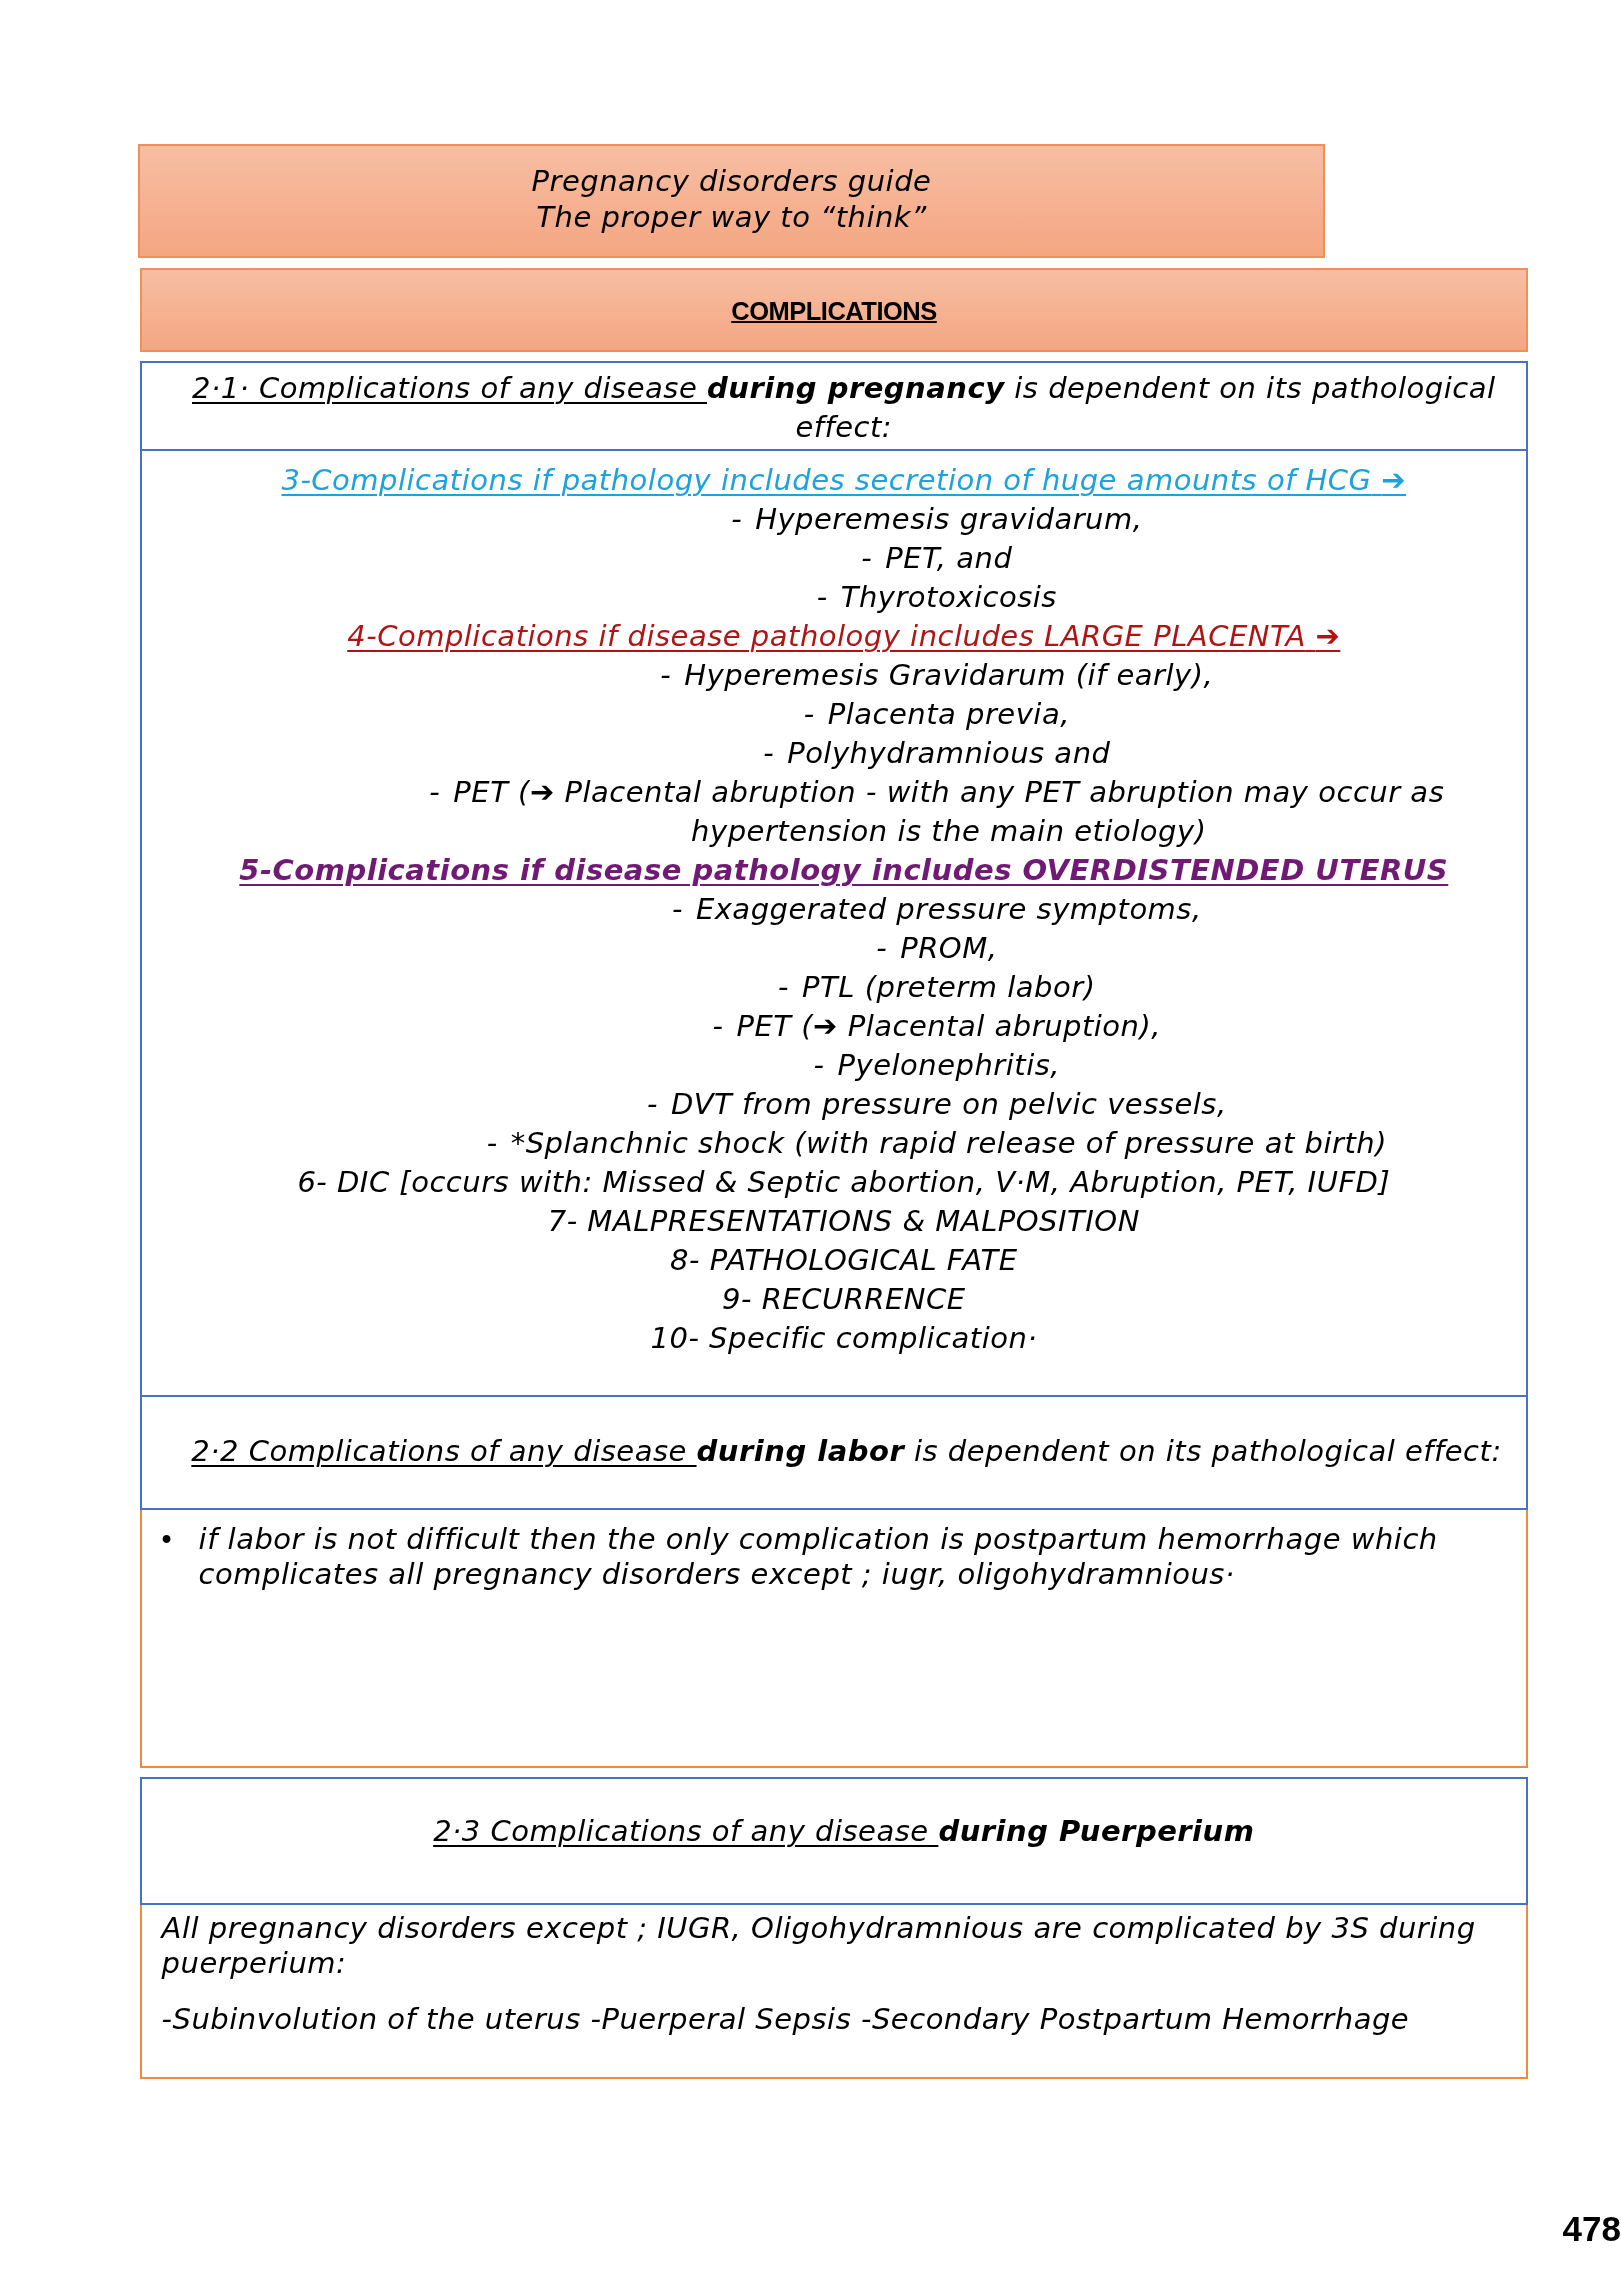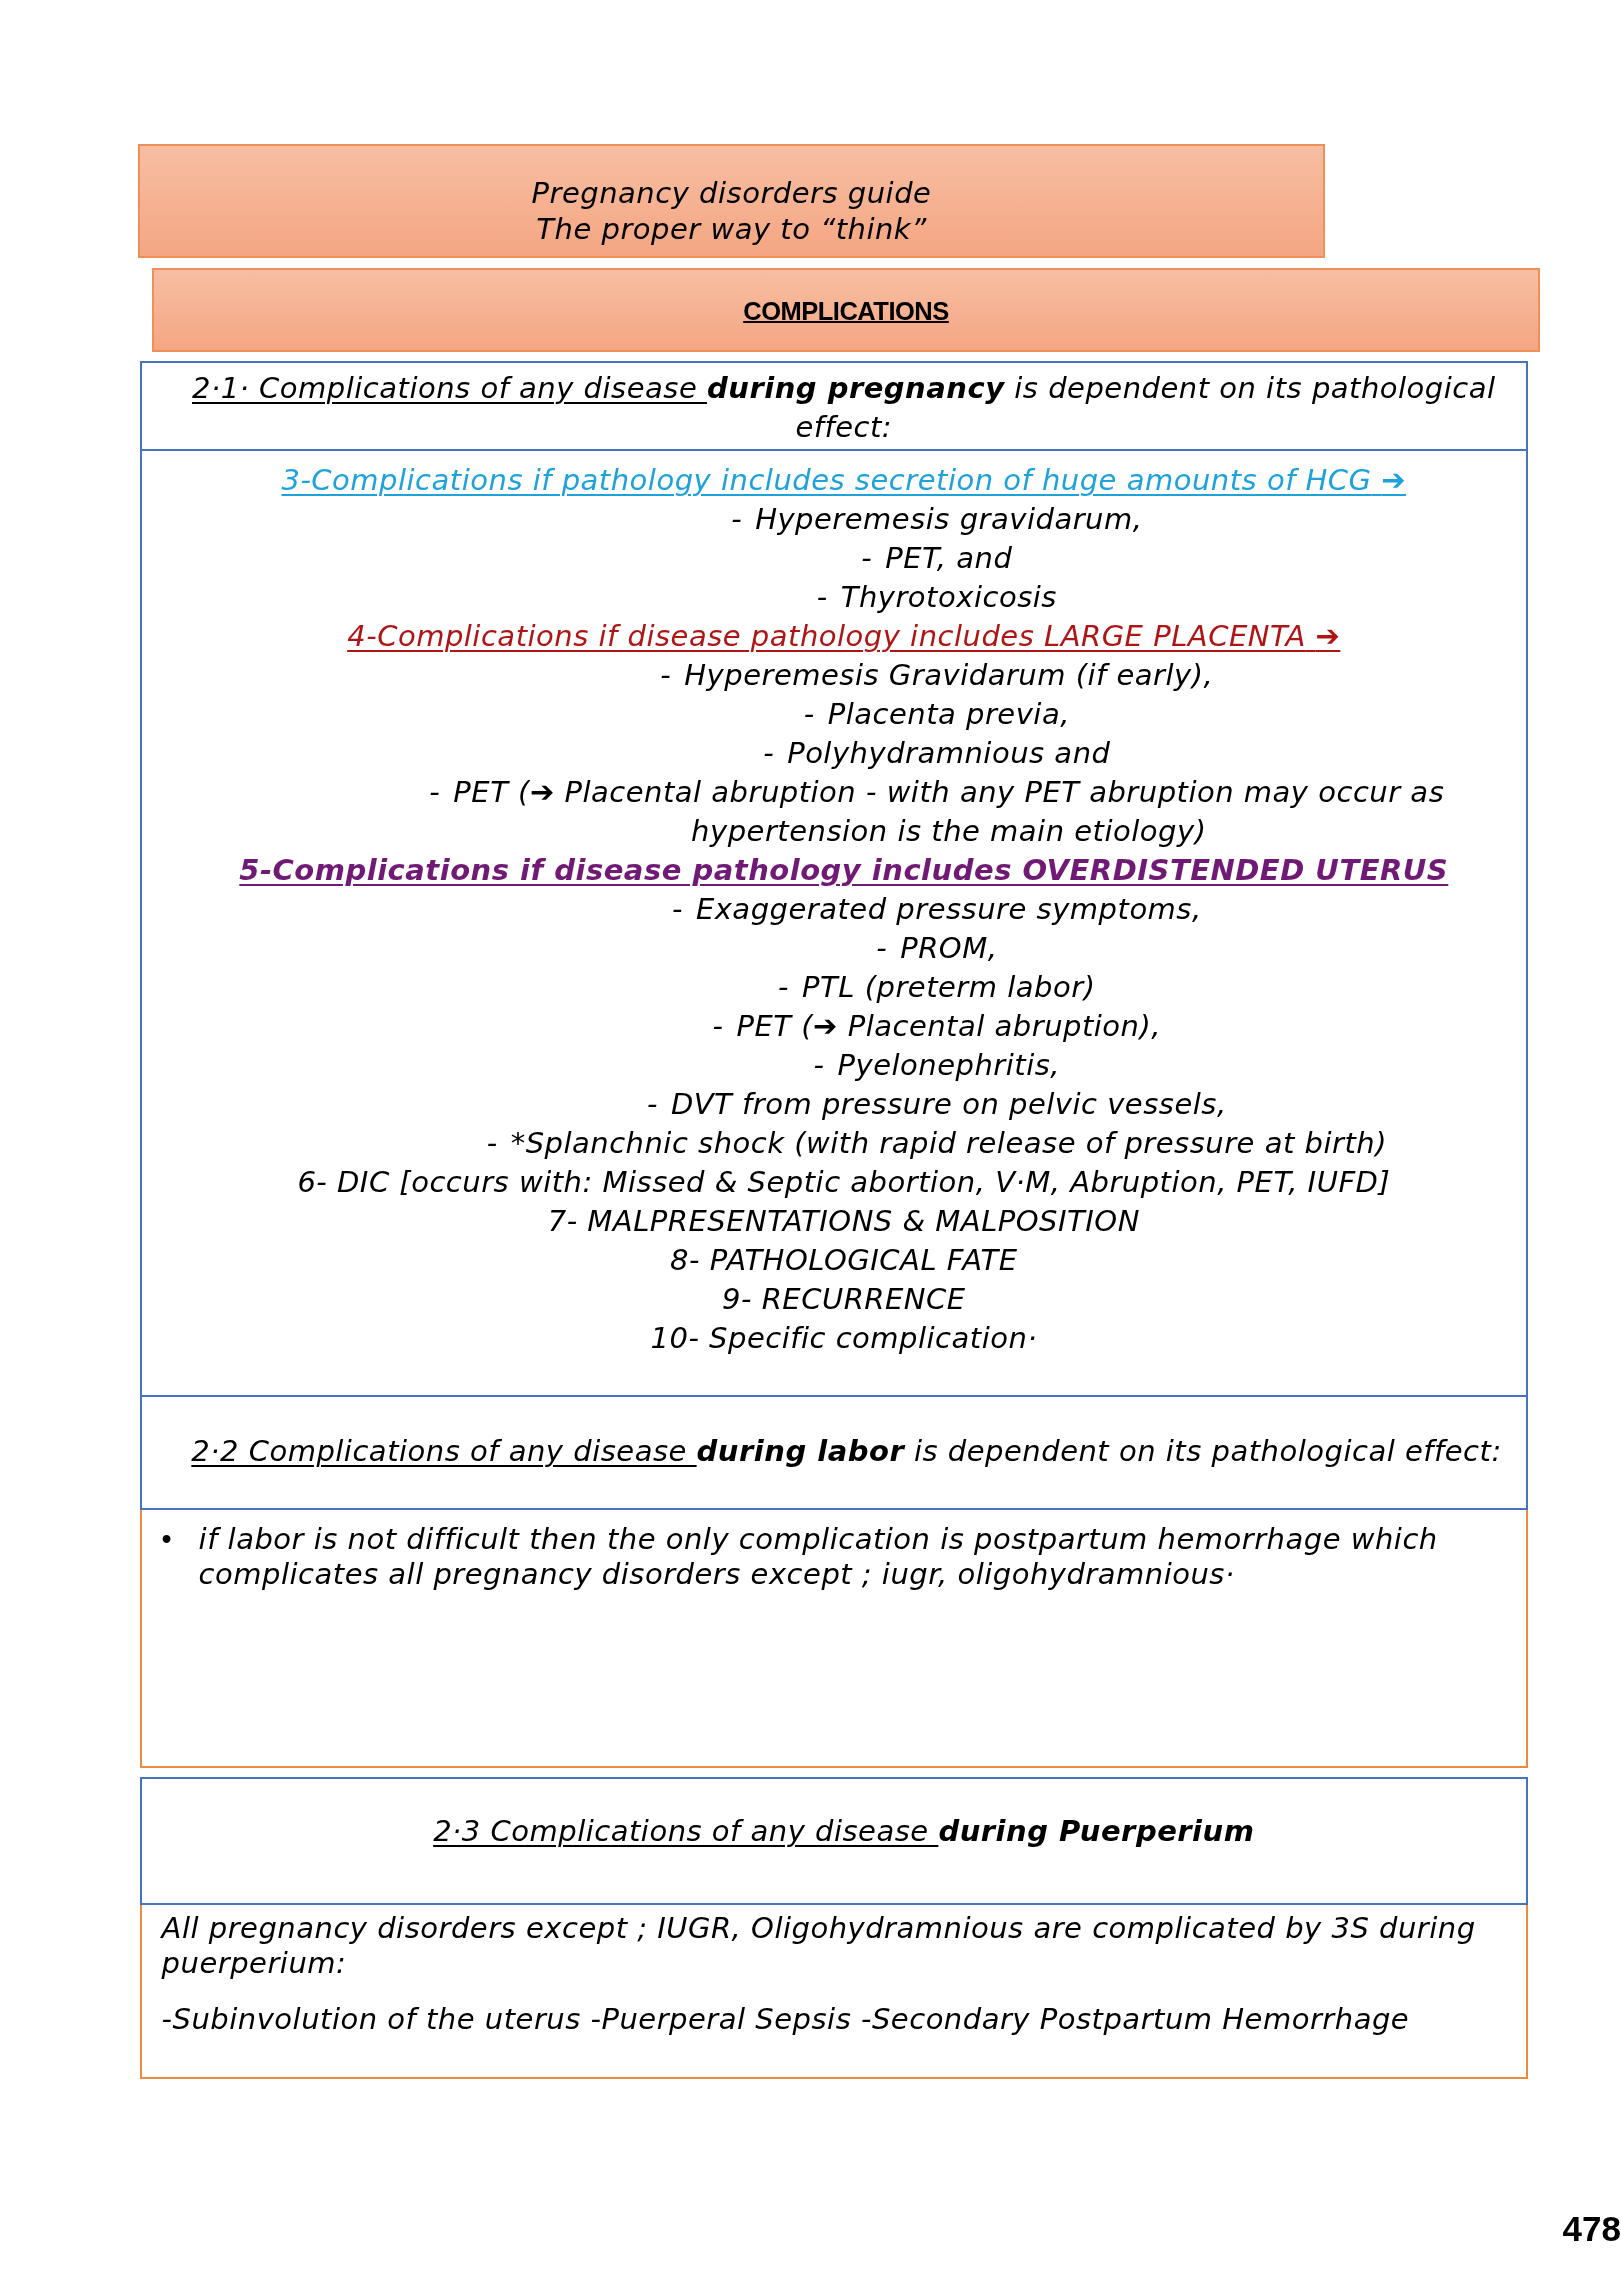--- a/index.html
+++ b/index.html
@@ -2,23 +2,23 @@
 <html><head>
 <meta charset="utf-8">
 <style>
   html, body { margin: 0; padding: 0; background: #ffffff; }
   body { width: 1621px; height: 2293px; position: relative; overflow: hidden;
          font-family: "DejaVu Sans", sans-serif; color: #000; }
   .hand { font-family: "DejaVu Sans", sans-serif; font-style: italic; font-weight: 300; letter-spacing: 0.5px; }
 
   .banner { position: absolute; background: linear-gradient(#f7bea3, #f4a682);
             border: 2px solid #ef8f5a; box-sizing: border-box; text-align: center; }
-  .banner-title { left: 138px; top: 144px; width: 1187px; height: 114px; padding-top: 29px;
+  .banner-title { left: 138px; top: 144px; width: 1187px; height: 114px; padding-top: 17px;
                   font-size: 29px; line-height: 36px; }
-  .banner-section { left: 152px; top: 268px; width: 1388px; height: 84px; padding-top: 27.4px; }
+  .banner-section { left: 140px; top: 268px; width: 1388px; height: 84px; padding-top: 27.4px; }
   .banner-section span { font-family: "Liberation Sans", sans-serif; font-weight: bold;
                          font-size: 25.5px; text-decoration: underline; text-decoration-thickness: 2px;
                          letter-spacing: -0.5px; }
 
   .box { position: absolute; left: 140px; width: 1388px; box-sizing: border-box; }
   .head { border: 2.9px solid #4672c4; background: #fff; box-sizing: border-box; }
   .body-blue { border: 2.9px solid #4672c4; border-top: none; box-sizing: border-box; }
   .body-orange { border: 2.9px solid #ed8a3f; border-top: none; box-sizing: border-box; }
 
   .line { font-size: 29px; line-height: 39px; white-space: nowrap; text-align: center; }

